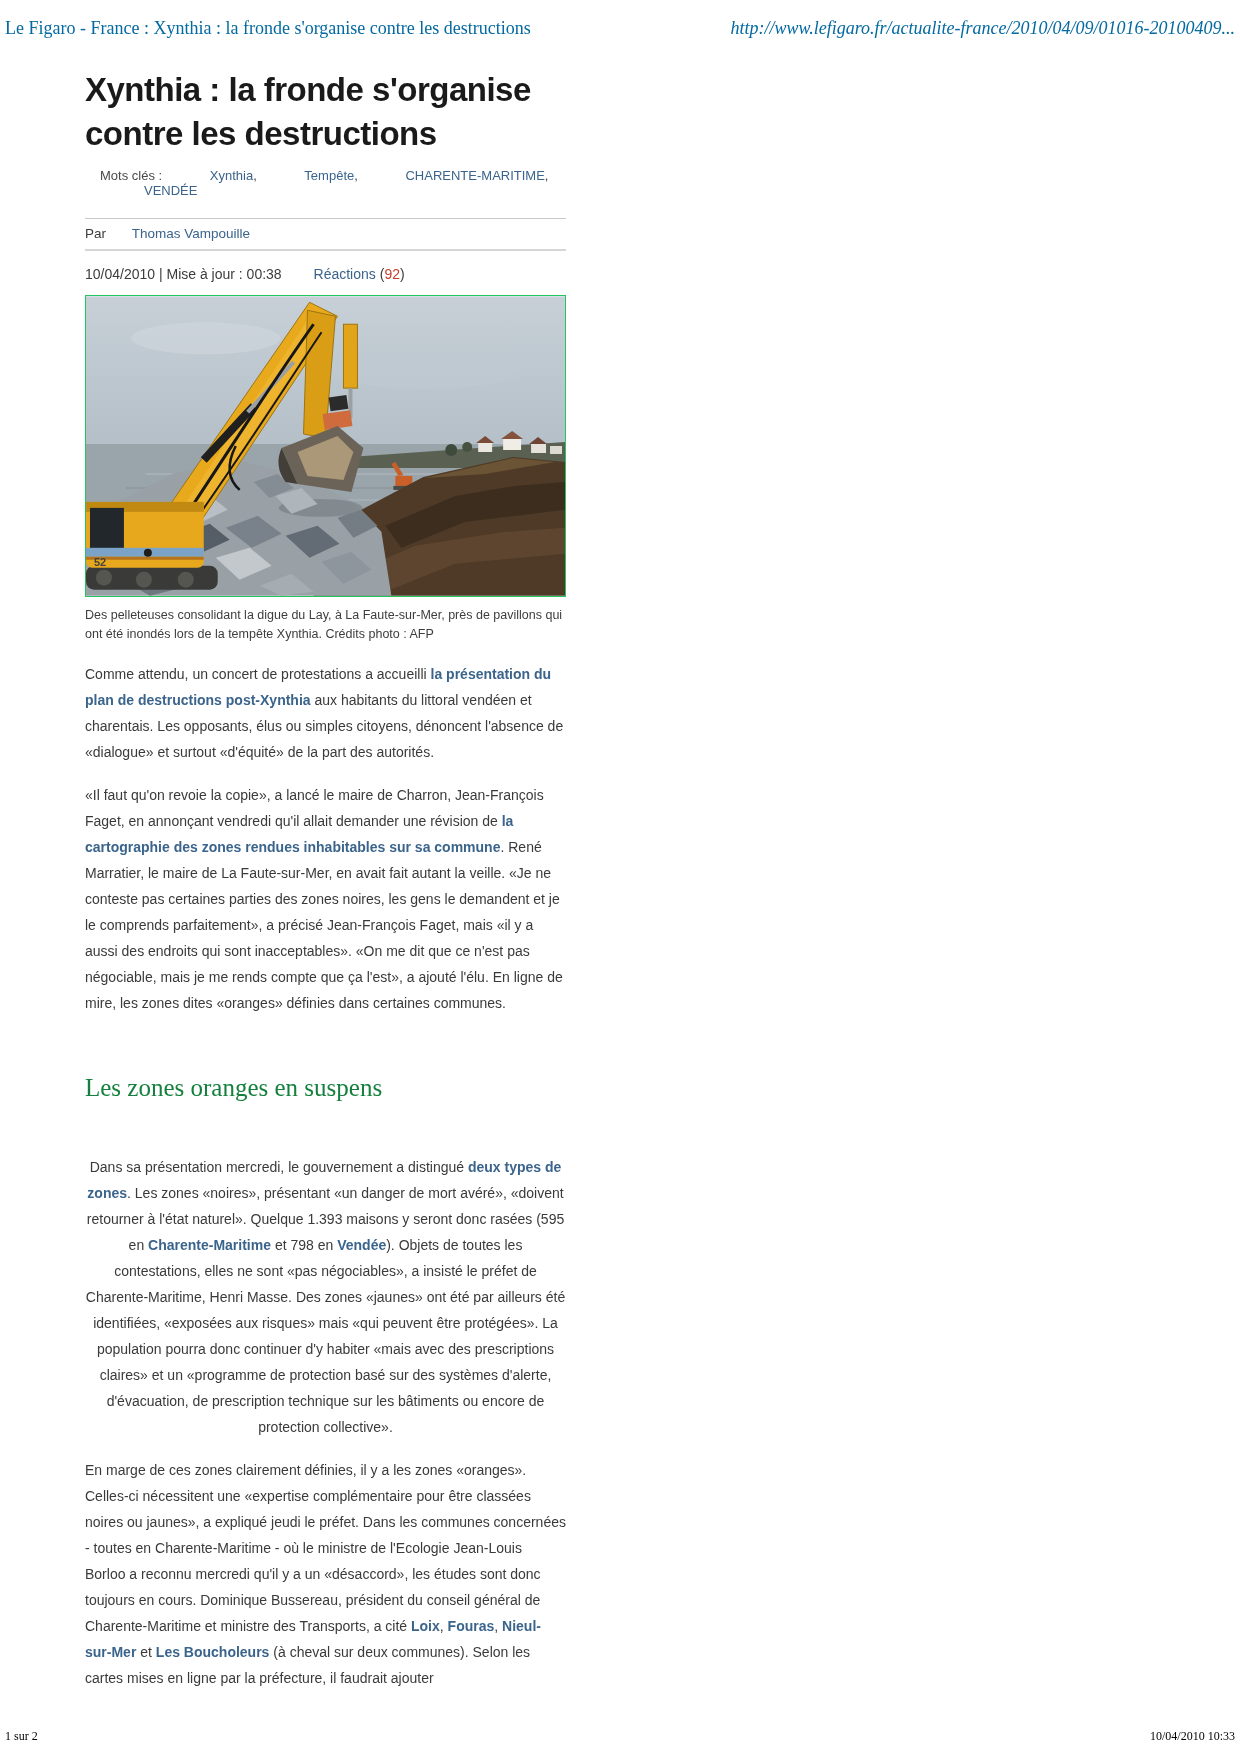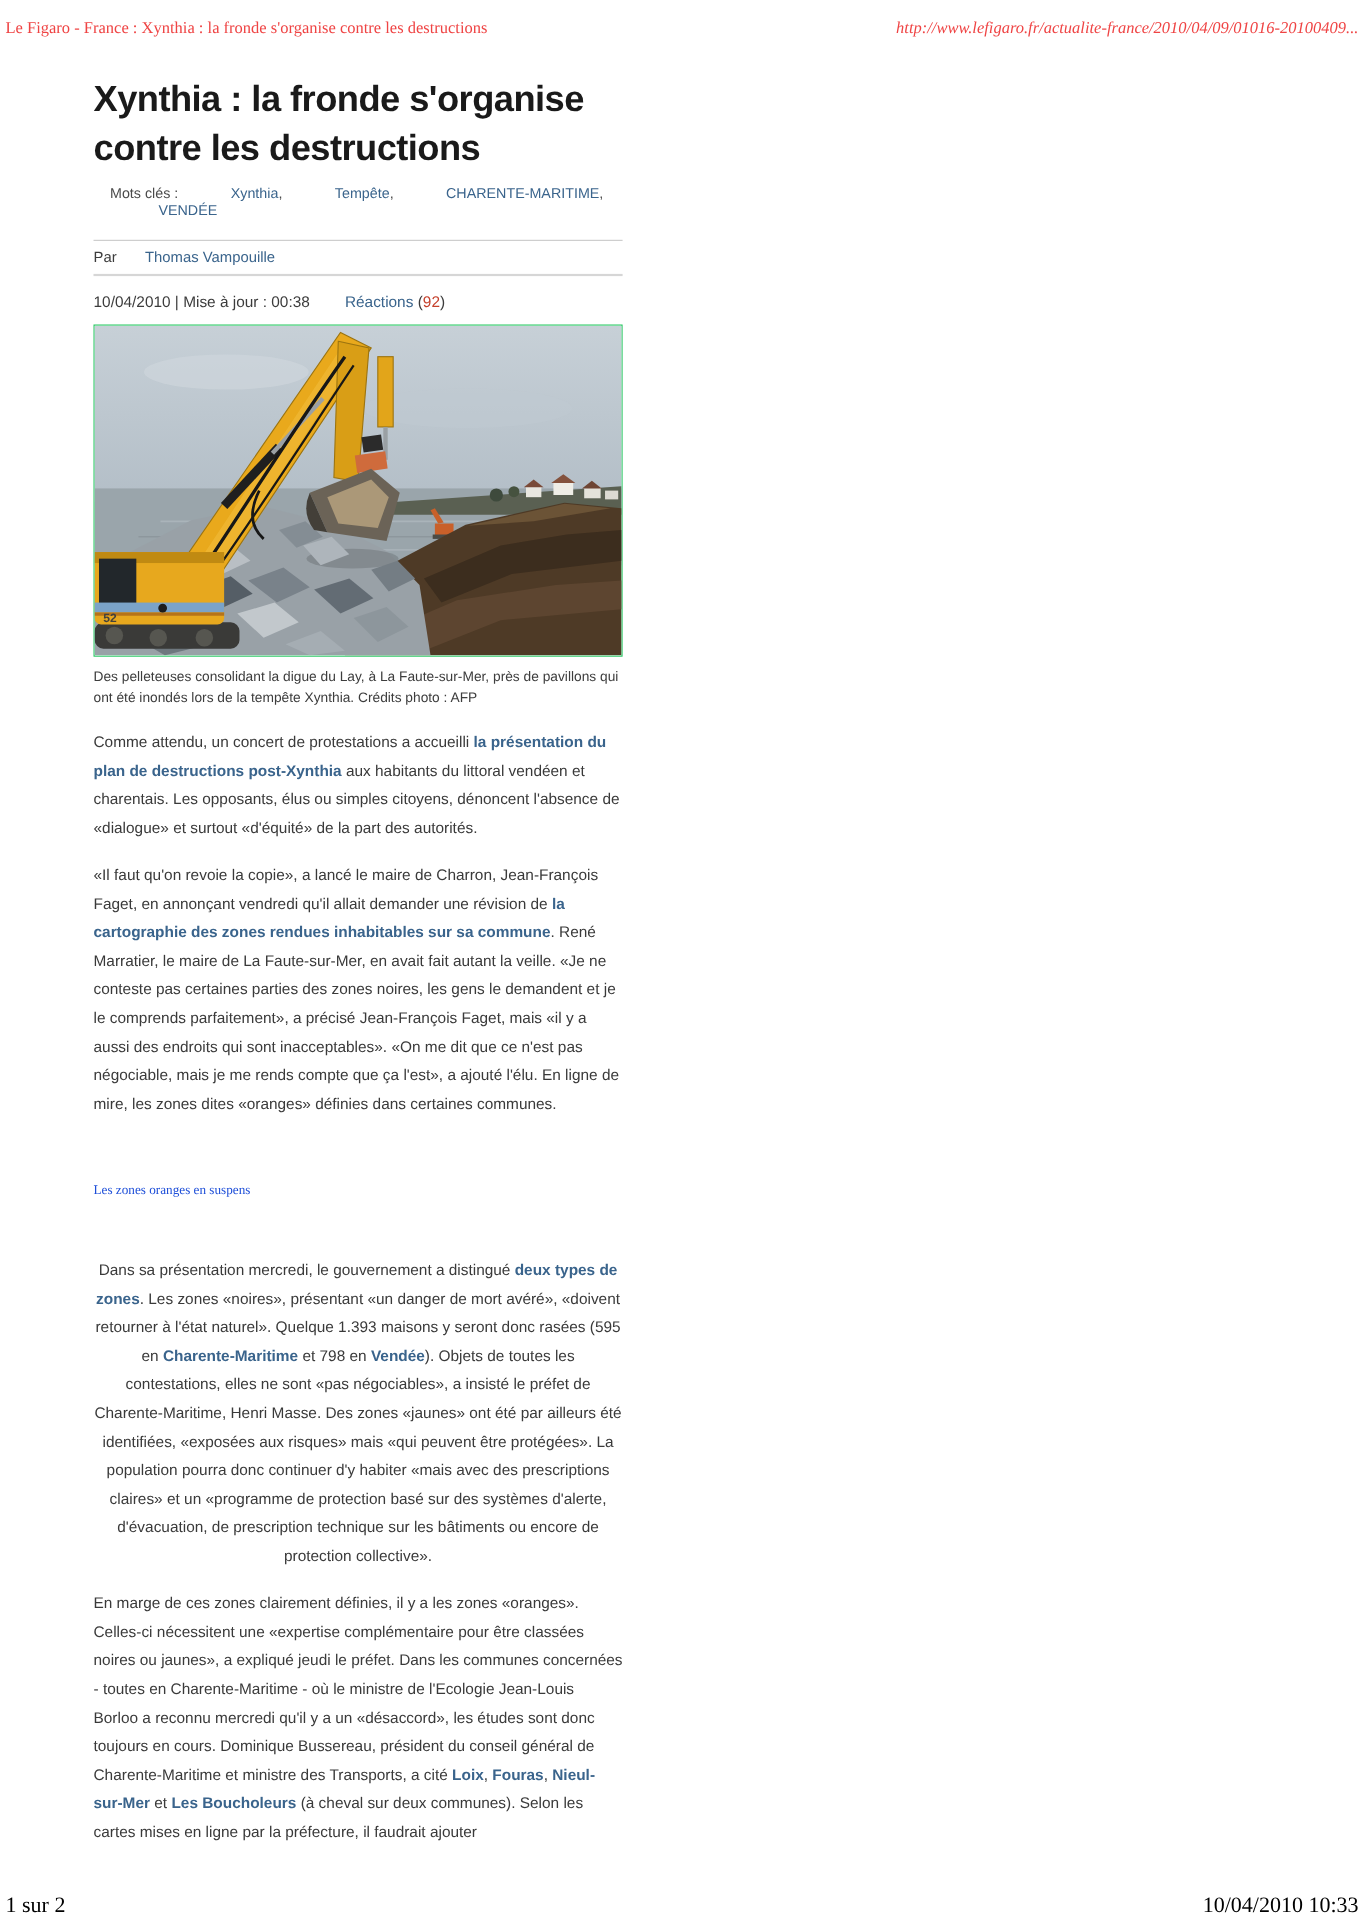--- a/index.html
+++ b/index.html
@@ -2,25 +2,25 @@
 <html lang="fr"><head>
 <meta charset="utf-8">
 <style>
   html,body{margin:0;padding:0;background:#888;}
   .page{position:relative;width:1240px;height:1754px;background:#ffffff;margin:0 auto;
         font-family:"Liberation Sans",sans-serif;overflow:hidden;}
 
   
   .print-header{position:absolute;top:18px;left:5px;right:5px;display:flex;
         justify-content:space-between;font-family:"Liberation Serif",serif;
-        font-size:15px;color:#ef4444;}
+        font-size:18px;color:#0369a1;}
   .print-header .url{text-align:left;font-style:italic;}
   .print-footer{position:absolute;bottom:10px;left:5px;right:5px;display:flex;
         justify-content:space-between;font-family:"Liberation Serif",serif;
-        font-size:20px;color:#000;}
+        font-size:12px;color:#000;}
 
   
   .content{position:absolute;left:85px;top:68px;width:481px;}
 
   .article-title{font-size:33px;line-height:44px;font-weight:700;color:#1a1a1a;
         margin:0 0 12px 0;letter-spacing:-0.5px;}
 
   .keywords-line{font-size:13px;color:#4a4a4a;padding-left:15px;margin-bottom:20px;}
   .kw-link{color:#3a648c;cursor:pointer;margin-left:44px;}
 
@@ -35,21 +35,21 @@
   .photo-frame{margin-top:13px;width:479px;height:300px;border:1px solid #22c55e;
         line-height:0;}
   .photo-caption{margin-top:9px;font-size:12.5px;line-height:19px;color:#3d3d3d;}
 
   .lead{margin-top:21px;font-size:14px;line-height:25px;font-weight:700;color:#222;}
 
   .para{margin-top:17px;font-size:14px;line-height:26px;color:#3a3a3a;}
   .inline-link{color:#3a648c;font-weight:700;cursor:pointer;}
 
   .section-heading{font-family:"Liberation Serif",serif;font-weight:400;
-        font-size:12px;color:#1d4ed8;margin:58px 0 0 0;}
+        font-size:25px;color:#15803d;margin:58px 0 0 0;}
   .after-heading{margin-top:52px;text-align:center;}
 </style>
 </head>
 <body>
 
 <div class="page">
 
   <div class="print-header">
     <span>Le Figaro - France : Xynthia : la fronde s'organise contre les destructions</span>
     <span class="url">http://www.lefigaro.fr/actualite-france/2010/04/09/01016-20100409...</span>

